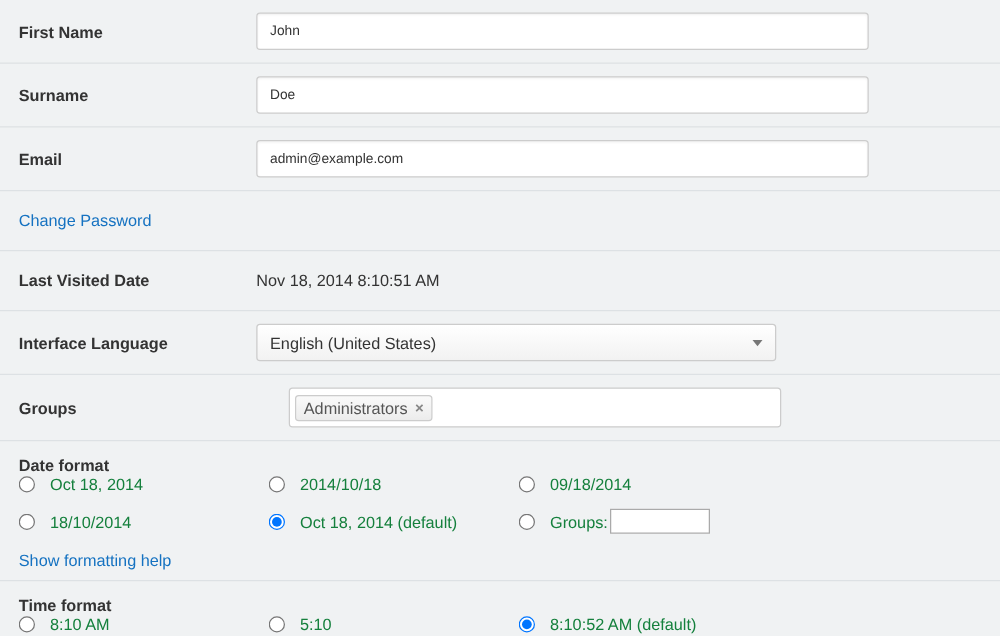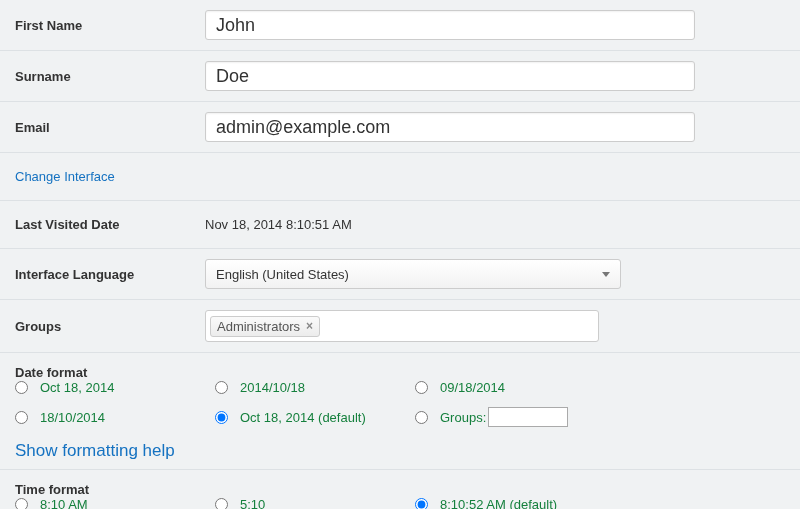--- a/index.html
+++ b/index.html
@@ -25,21 +25,21 @@
     color: #333;
     flex-shrink: 0;
   }
   .field-col {
     flex: 1;
   }
   input.text-input {
     width: 490px;
     height: 30px;
     padding: 4px 10px;
-    font-size: 18px;
+    font-size: 11px;
     color: #333;
     background: #fff;
     border: 1px solid #ccc;
     border-radius: 3px;
     box-shadow: inset 0 1px 2px rgba(0,0,0,0.06);
   }
   .link {
     color: #1572c1;
     cursor: pointer;
   }
@@ -68,20 +68,21 @@
   .tag-input {
     width: 394px;
     min-height: 32px;
     background: #fff;
     border: 1px solid #ccc;
     border-radius: 3px;
     padding: 3px 4px;
     display: flex;
     align-items: center;
     flex-wrap: wrap;
+    margin-left: 26px;
   }
   .tag {
     display: inline-flex;
     align-items: center;
     background: linear-gradient(#fafafa,#ececec);
     border: 1px solid #ccc;
     border-radius: 3px;
     padding: 2px 6px;
     font-size: 13px;
     color: #555;
@@ -121,21 +122,21 @@
   .custom-small {
     width: 80px;
     height: 20px;
     border: 1px solid #aaa;
     margin-left: 2px;
     font-size: 12px;
     padding: 1px 3px;
   }
   .help-link {
     color:#1572c1;
-    font-size:17px;
+    font-size:13px;
     cursor:pointer;
     padding-top: 2px;
   }
   .footer-bar {
     position: relative;
     padding: 8px 10px;
     background: linear-gradient(#f6f7f8,#eef0f1);
     border-top: 1px solid #d7dbde;
   }
   .save-btn {
@@ -181,21 +182,21 @@
 </div>
 
 <div class="form-row">
   <div class="label-col">Email</div>
   <div class="field-col">
     <input class="text-input" type="text" value="admin@example.com" style="">
   </div>
 </div>
 
 <div class="form-row">
-  <span class="link">Change Interface</span>
+  <span class="link">Change Password</span>
 </div>
 
 <div class="form-row">
   <div class="label-col">Last Visited Date</div>
   <div class="field-col">
     <span class="static-text">Nov 18, 2014 8:10:51 AM</span>
   </div>
 </div>
 
 <div class="form-row">

